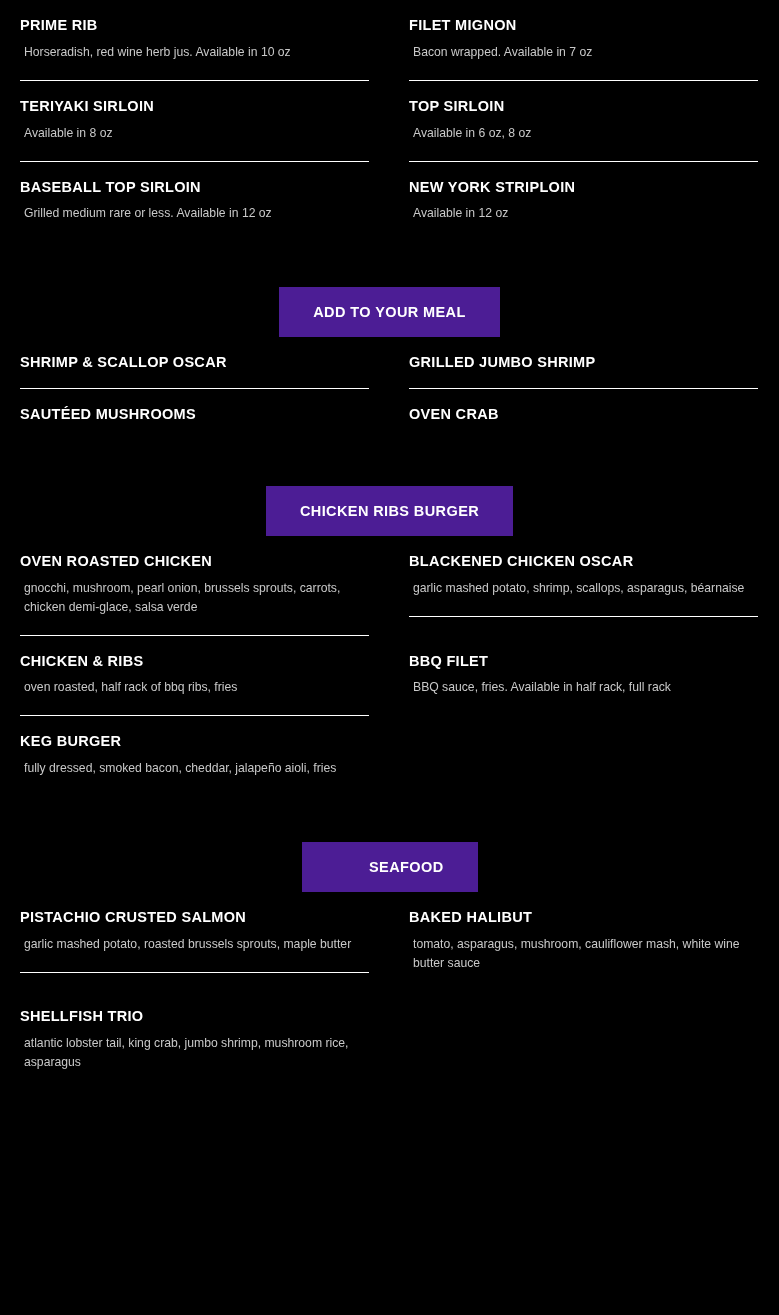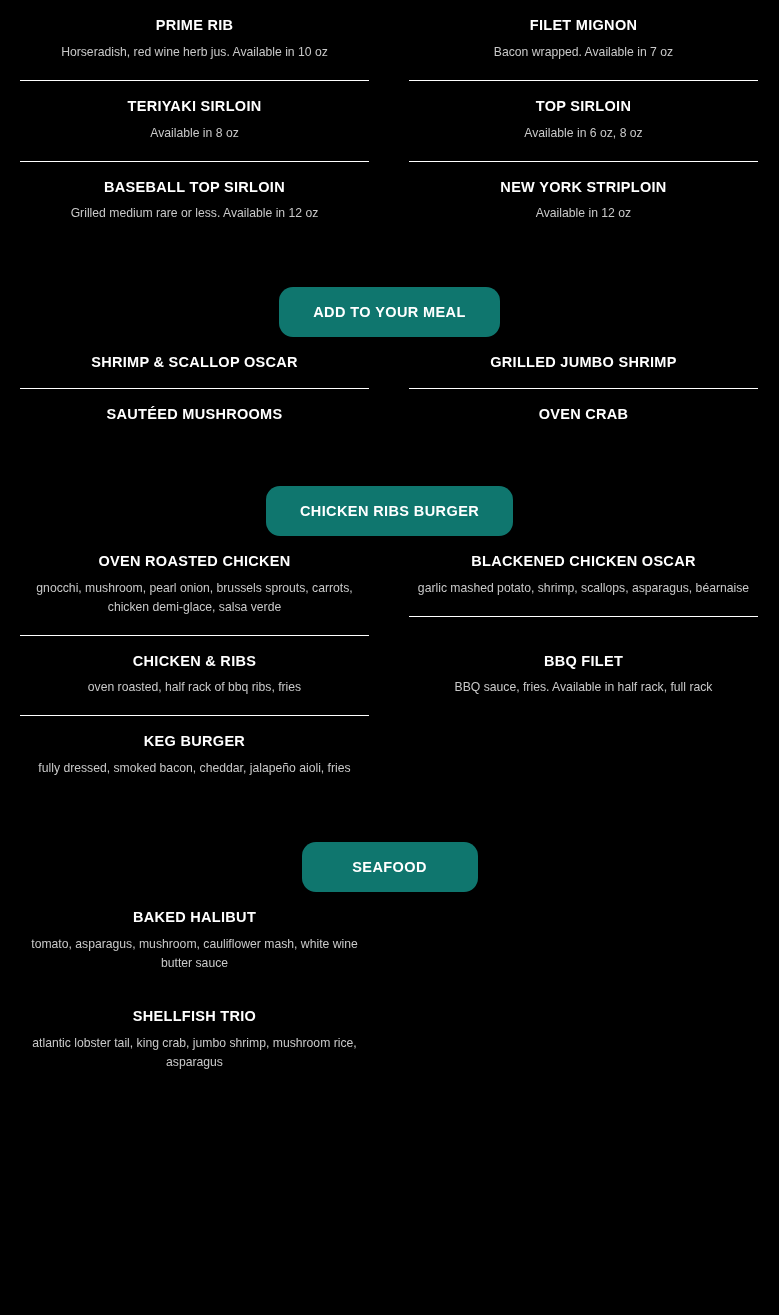--- a/index.html
+++ b/index.html
@@ -46,43 +46,41 @@
     line-height: 1.55;
     margin: 4px;
     font-weight: normal;
   }
   .section-banner-wrap {
     display: flex;
     justify-content: center;
     width: 100%;
   }
   .section-banner {
-    background: #0f766e;
+    background: #4c1d95;
     color: #ffffff;
     font-size: 14.5px;
     font-weight: bold;
     letter-spacing: 0.4px;
-    text-align: center;
+    text-align: right;
     padding: 17px 34px;
     min-width: 176px;
     display: inline-block;
-    border-radius: 14px;
   }
   .block-spacer-top { height: 46px; }
   .rows {
     display: flex;
     flex-wrap: wrap;
     padding: 0 20px;
     column-gap: 40px;
   }
   .row {
     display: flex;
     width: 100%;
     column-gap: 40px;
-    text-align: center;
   }
   .cell {
     width: 349px;
   }
   .cell .item { }
 </style>
 </head>
 <body>
 
 <div class="menu">
@@ -211,20 +209,26 @@
         </div>
       </div>
       <div class="section">
         <div class="block-spacer-top"></div>
         <div class="section-banner-wrap">
           <div class="section-banner">SEAFOOD</div>
         </div>
         <div class="rows">
           <div class="row">
             <div class="cell">
+              <div class="item">
+                <div class="item-name">PISTACHIO CRUSTED SALMON</div>
+                <div class="item-desc">garlic mashed potato, roasted brussels sprouts, maple butter</div>
+              </div>
+            </div>
+            <div class="cell">
               <div class="item no-rule">
                 <div class="item-name">BAKED HALIBUT</div>
                 <div class="item-desc">tomato, asparagus, mushroom, cauliflower mash, white wine butter sauce</div>
               </div>
             </div>
           </div>
           <div class="row">
             <div class="cell">
               <div class="item no-rule">
                 <div class="item-name">SHELLFISH TRIO</div>

